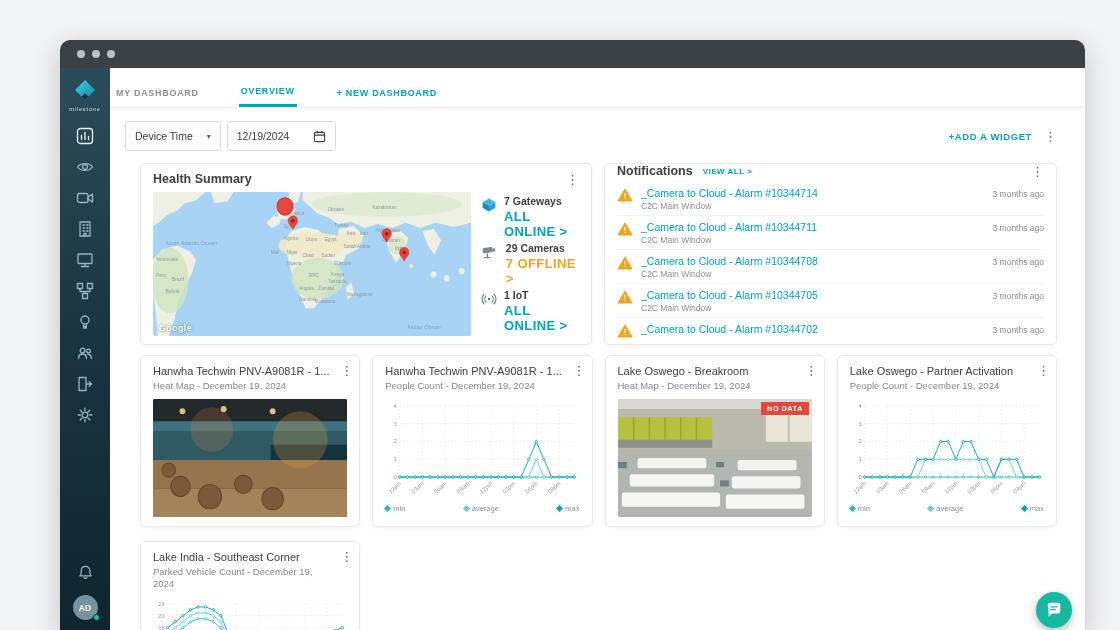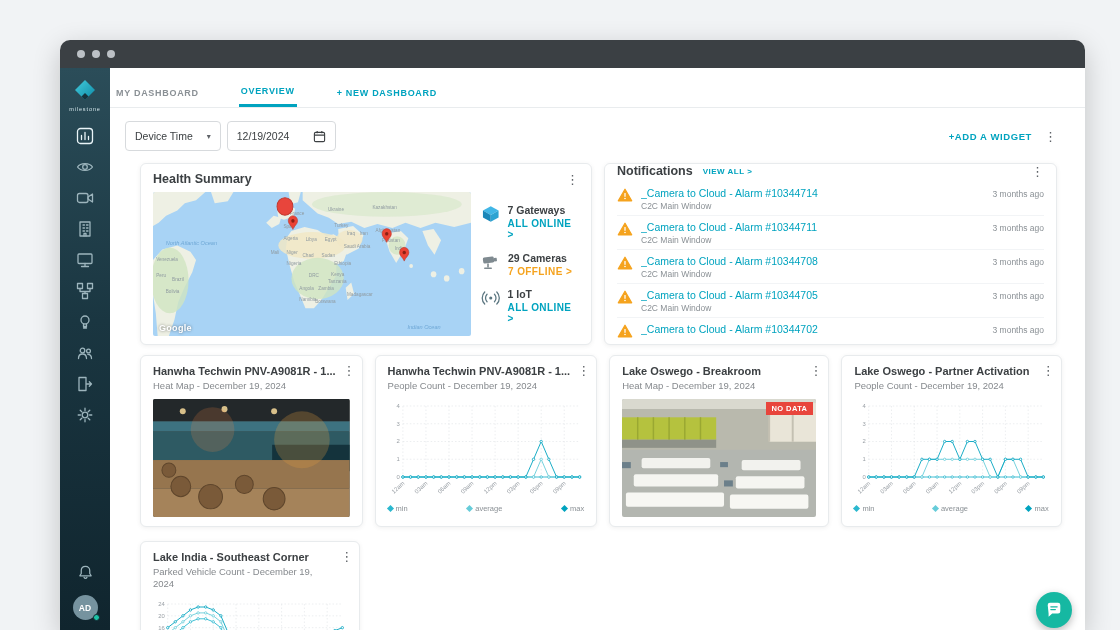--- a/index.html
+++ b/index.html
@@ -47,32 +47,32 @@
 .panel-title{font-size:12.5px;font-weight:700;color:#3c4043}
 .viewall{border:none;background:none;color:var(--accent,#00a3bf);font-size:8px;font-weight:700;letter-spacing:.5px;margin-left:10px;cursor:pointer;font-family:inherit}
 .panel-head .kebab{margin-left:auto;margin-right:0}
 .health-body{display:flex;gap:10px;margin-top:6px;flex:1}
 .map{position:relative;flex:1;border-radius:2px;overflow:hidden;cursor:grab}
 .map svg{position:absolute;inset:0;width:100%;height:100%}
 .google{position:absolute;left:6px;bottom:3px;color:#fff;font-size:9px;font-weight:700;letter-spacing:.3px;text-shadow:0 0 3px rgba(0,0,0,.5)}
 .stats{flex:0 0 98px;display:flex;flex-direction:column;justify-content:space-evenly}
 .stat{display:flex;gap:7px;align-items:flex-start}
 .stat-value{font-size:10.5px;font-weight:700;color:#3c4043}
-.stat-status{font-size:10px;font-weight:700;letter-spacing:.4px;margin-top:2px;cursor:pointer}
+.stat-status{font-size:13px;font-weight:700;letter-spacing:.4px;margin-top:2px;cursor:pointer}
 .nrows{margin-top:4px;overflow:hidden}
 .nrow{display:flex;gap:8px;padding:4.5px 0;border-top:1px solid #f2f4f6;cursor:pointer}
 .nrow:first-child{border-top:none}
 .nmid{flex:1;min-width:0}
 .ntitle{font-size:10.5px;color:var(--accent,#00a3bf);display:block;white-space:nowrap;overflow:hidden;text-overflow:ellipsis}
 .nsub{font-size:8.5px;color:#8a9095;display:block;margin-top:2px}
 .ntime{font-size:8.5px;color:#8a9095;white-space:nowrap;margin-top:2px}
 
 .wcard{flex:0 0 calc((100% - 36px)/4);background:#fff;border:1px solid #e8ebed;border-radius:6px;box-shadow:0 1px 4px rgba(60,64,67,.08);height:172px;position:relative}
 .whead{padding:9px 26px 0 12px}
-.wtitle{font-size:11px;font-weight:700;color:#3c4043;white-space:nowrap;overflow:hidden;text-overflow:ellipsis}
+.wtitle{font-size:11px;font-weight:400;color:#3c4043;white-space:nowrap;overflow:hidden;text-overflow:ellipsis}
 .row3 .wtitle{white-space:normal}
 .wsub{font-size:9.5px;color:#85898d;margin-top:3px;line-height:1.25}
 .wcard .kebab{position:absolute;top:8px;right:6px;margin-left:0}
 .wbody{padding:7px 12px 0;position:relative}
 .photo{width:100%;height:118px;display:block;border-radius:2px;cursor:pointer}
 .badge{position:absolute;top:10px;right:15px;background:var(--danger,#e8453c);color:#fff;font-size:7.5px;font-weight:700;padding:2px 6px;letter-spacing:.4px}
 .chartsvg{width:100%;height:104px;display:block}
 .legend{display:flex;justify-content:space-between;gap:10px;font-size:7.5px;color:#8a9095;align-items:center;margin-top:1px}
 .leg{display:flex;align-items:center}
 .lm{width:5px;height:5px;display:inline-block;transform:rotate(45deg);margin-right:3px;background:#26c6da}

